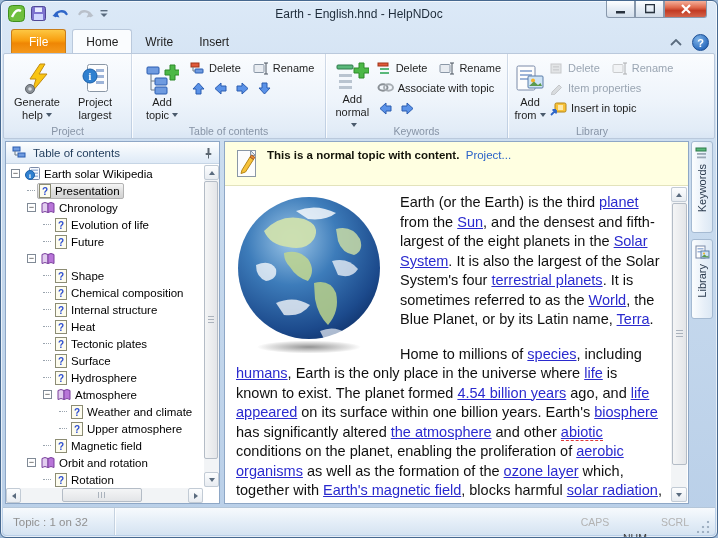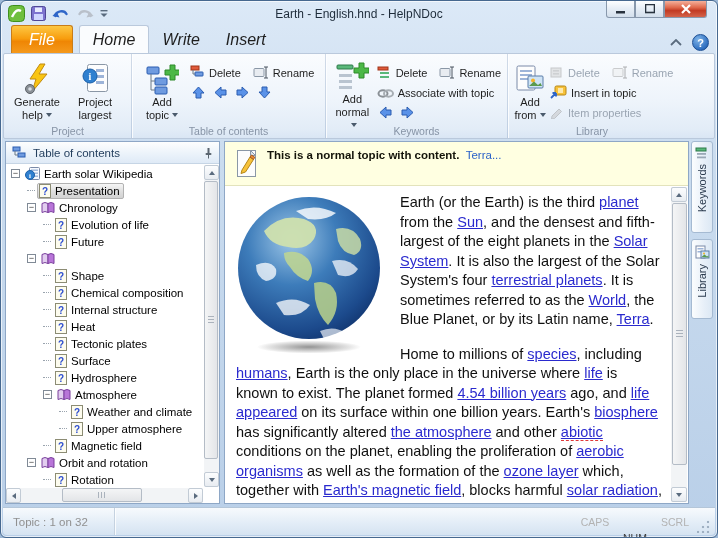--- a/index.html
+++ b/index.html
@@ -15,42 +15,42 @@
   .title { position:absolute; left:0; right:0; top:6px; text-align:center; font-size:12px; color:#1e2c3a; }
   .winctl { position:absolute; top:0; right:10px; display:flex; }
   .wbtn { height:17px; width:29px; display:flex; align-items:center; justify-content:center;
     background:linear-gradient(#fdfeff,#e7eef6 45%,#d3dfec); border:1px solid #8898ac; border-top:none; }
   .wbtn.min { border-radius:0 0 0 3px; }
   .wbtn.close { width:43px; border-radius:0 0 3px 0;
     background:linear-gradient(#f4b09b,#e06a4d 40%,#c23a22 60%,#d4634a); }
 
   
   .tabrow { position:absolute; top:27px; left:10px; right:8px; height:26px; display:flex; align-items:flex-end; }
-  .rtab { font-size:16px; padding:5px 13px 5px; color:#1e1e1e; cursor:default;font-style:italic; }
+  .rtab { font-size:12px; padding:5px 13px 5px; color:#1e1e1e; cursor:default; }
   .rtab.file { background:linear-gradient(#fdc743,#f89d0e 45%,#ef8604 55%,#f59b1e); color:#fff;
      border:1px solid #c87d1a; border-bottom:none; border-radius:3px 3px 0 0; padding:5px 17px; margin-right:6px; }
   .rtab.active { background:#fafcfe; border:1px solid #bac9dc; border-bottom:none; border-radius:3px 3px 0 0; margin-bottom:-1px; padding-bottom:6px;margin-top:48px; }
   .tabrow-right { margin-left:auto; display:flex; align-items:center; gap:10px; padding-bottom:3px; }
   .chev-btn, .help-btn { display:inline-flex; align-items:center; justify-content:center; }
   .help-btn { width:17px; height:17px; border-radius:50%; background:radial-gradient(circle at 35% 30%, #7fb4e8, #2f6fc0 70%, #1d4f94);
     border:1px solid #1d4f94; color:#fff; font-size:11px; font-weight:bold; }
 
   
   .ribbon { position:absolute; top:52px; left:2px; right:2px; height:86px;
     background:linear-gradient(#fafcfe, #eef4fb 55%, #e2ecf7 90%, #dae6f4);
     border:1px solid #bac9dc; border-radius:2px; display:flex; }
   .rgroup { position:relative; height:100%; border-right:1px solid rgba(130,155,190,.35); box-shadow:1px 0 0 rgba(255,255,255,.8); }
   .rgroup-label { position:absolute; bottom:1px; left:0; right:0; text-align:center; font-size:10.5px; color:#8794a6; }
   .gbody { display:flex; padding:5px 6px 16px; gap:4px; height:100%; }
   .bigbtn { width:54px; display:flex; flex-direction:column; align-items:center; justify-content:flex-start;
     font-size:11px; line-height:13px; color:#1e1e1e; text-align:center; border-radius:3px; padding-top:2px; }
   .bigbtn .bicon { height:36px; display:flex; align-items:center; }
   .smallcol { display:flex; flex-direction:column; padding-top:3px; gap:3px; }
   .srow { display:flex; gap:12px; }
-  .sbtn { display:flex; align-items:flex-end; gap:4px; font-size:11px; color:#1e1e1e; height:17px; white-space:nowrap; }
+  .sbtn { display:flex; align-items:flex-start; gap:4px; font-size:11px; color:#1e1e1e; height:17px; white-space:nowrap; }
   .sbtn.disabled { color:#9aa5b2; }
   .sbtn.disabled svg { opacity:.45; filter:grayscale(1); }
   .arrowrow { display:flex; gap:9px; align-items:center; padding-left:2px; }
   .dd { width:0; height:0; border-left:3.5px solid transparent; border-right:3.5px solid transparent; border-top:4px solid #4a5a6c; display:inline-block; margin-left:3px; vertical-align:2px; }
 
   
   .main { position:absolute; top:140px; bottom:33px; left:3px; right:3px; }
   .panel { position:absolute; background:#fff; border:1px solid #8ea7c6; }
   .tocpanel { left:1px; top:0; bottom:0; width:215px; }
   .tocheader { height:22px; background:linear-gradient(#fdfefe,#eaf2fa 60%,#dfeaf6); border-bottom:1px solid #c6d5e5;
@@ -375,35 +375,35 @@
             </span>
             <span class="sbtn disabled">
               <svg width="16" height="13">
                   <rect x="1" y="2.5" width="10" height="8" rx="1" fill="#e8ecf1" stroke="#8a97a6"></rect>
                   <path d="M13 1 V12 M11 1 H15 M11 12 H15" stroke="#4a5560" fill="none"></path>
                 </svg>
               <span>Rename</span>
             </span>
           </div>
           <div class="srow">
+            <span class="sbtn disabled">
+              <svg width="14" height="13">
+                  <path d="M2 10 L9 3 L11.5 5.5 L4.5 12.5 L1.5 13Z" fill="#b8bec4" stroke="#8a9096"></path>
+                </svg>
+              <span>Item properties</span>
+            </span>
+          </div>
+          <div class="srow">
             <span class="sbtn">
               <svg width="17" height="14">
                   <rect x="5" y="1" width="11" height="9" rx="1.5" fill="#f7c23a" stroke="#b58618"></rect>
                   <rect x="8" y="3" width="5" height="5" fill="#fde9ad"></rect>
                   <path d="M1 13 L6 8 M6 8 H2.5 M6 8 V11.5" stroke="#2f66c8" stroke-width="1.8" fill="none"></path>
                 </svg>
               <span>Insert in topic</span>
-            </span>
-          </div>
-          <div class="srow">
-            <span class="sbtn disabled">
-              <svg width="14" height="13">
-                  <path d="M2 10 L9 3 L11.5 5.5 L4.5 12.5 L1.5 13Z" fill="#b8bec4" stroke="#8a9096"></path>
-                </svg>
-              <span>Item properties</span>
             </span>
           </div>
         </div>
       </div>
       <div class="rgroup-label">Library</div>
     </div>
     <div style="flex:1"></div>
   </div>
 
   <div class="main">
@@ -647,21 +647,21 @@
       <div class="infobar">
         <span class="ib-icon">
           <svg width="24" height="30">
               <rect x="2.5" y="1.5" width="18" height="26" fill="#fdfdfd" stroke="#8a97a6"></rect>
               <path d="M15.5 1.5 L20.5 6.5 H15.5 Z" fill="#dde4ec" stroke="#8a97a6"></path>
               <path d="M7 21 L15 8 L18.5 10.5 L10.5 23 L6 24.5Z" fill="#f7c23a" stroke="#b58618"></path>
               <path d="M15 8 L18.5 10.5 L19.8 8.2 L16.5 6Z" fill="#e88a3a" stroke="#a85a18"></path>
             </svg>
         </span>
         <div>
-          <b>This is a normal topic with content.</b>&nbsp;&nbsp;<span class="blue-link">Terra...</span>
+          <b>This is a normal topic with content.</b>&nbsp;&nbsp;<span class="blue-link">Project...</span>
         </div>
       </div>
 
       <div class="editor">
         <span class="earthwrap">
           <svg width="150" height="160" viewBox="0 0 150 160">
             <defs>
               <radialGradient id="eg" cx="38%" cy="30%" r="80%">
                 <stop offset="0%" stop-color="#9fc8e8"></stop>
                   <stop offset="40%" stop-color="#3d7cba"></stop>

